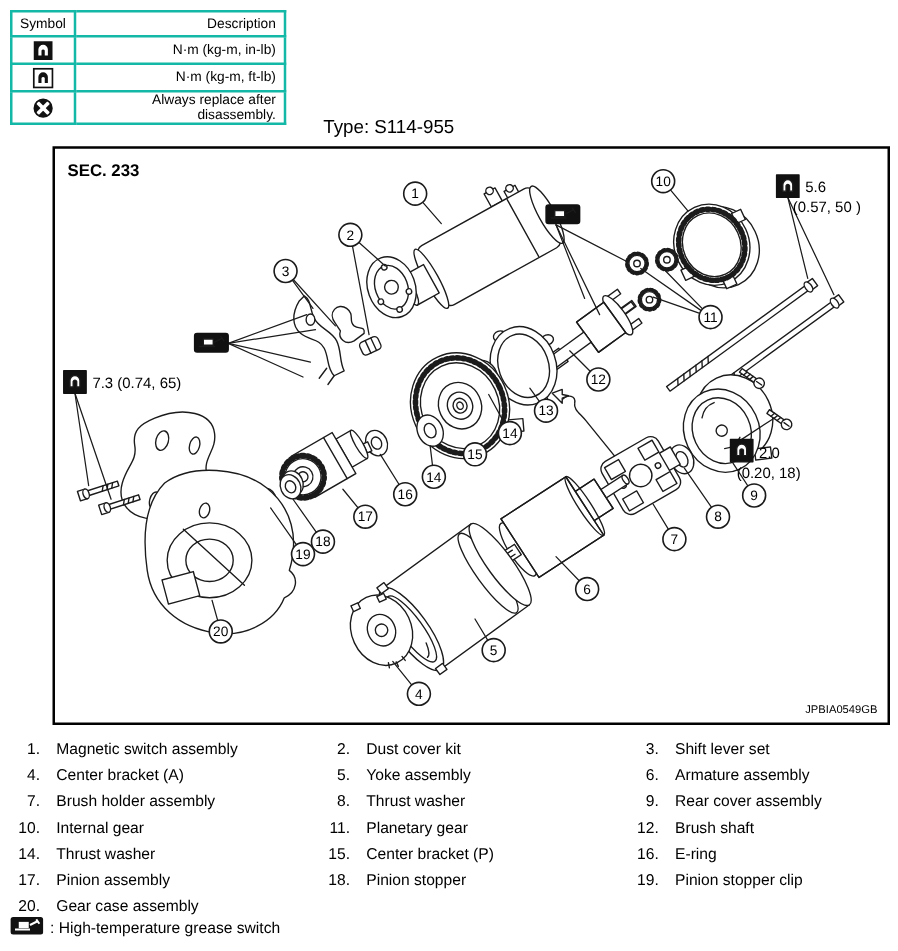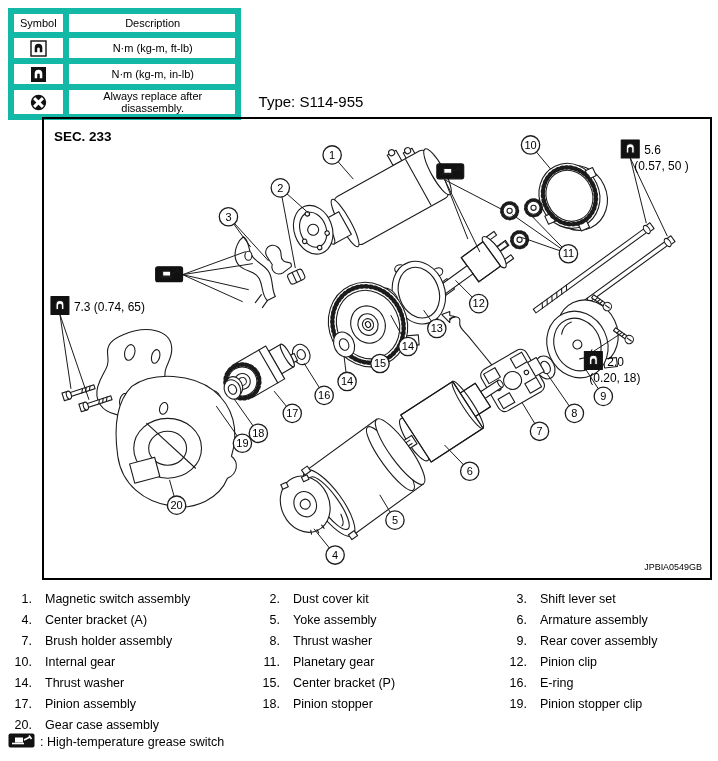--- a/index.html
+++ b/index.html
@@ -1,23 +1,23 @@
 <!DOCTYPE html>
 <html><head>
 <meta charset="utf-8">
 <style>
   html,body{margin:0;padding:0;background:#fff;}
   body{width:718px;height:761px;position:relative;font-family:"Liberation Sans",sans-serif;color:#000;overflow:hidden;}
 
   
   .legend{position:absolute;left:8px;top:8px;border-collapse:collapse;}
-  .legend th,.legend td{border:6px solid #14b8a6;font-size:11px;font-weight:normal;padding:0 6px;height:20px;}
+  .legend th,.legend td{border:2px solid #14b8a6;font-size:11px;font-weight:normal;padding:0 6px;height:20px;}
   .legend th{text-align:center;height:18px;}
   .legend td.sym{width:44px;text-align:center;padding:0;}
-  .legend td.desc,.legend th.desc{width:152px;text-align:center;padding-left:8px;}
+  .legend td.desc,.legend th.desc{width:152px;text-align:right;padding-left:8px;}
   .legend svg{vertical-align:middle;display:inline-block;}
 
   .title{position:absolute;left:0;top:93px;width:622px;text-align:center;font-size:15px;}
 
   
   .diagram-box{position:absolute;left:42px;top:117px;width:666px;height:459px;border:2px solid #000;box-sizing:content-box;}
   .diagram-box svg{position:absolute;left:0;top:0;}
 
   
   #dsvg path,#dsvg rect,#dsvg ellipse,#dsvg circle,#dsvg polygon{fill:#fff;stroke:#1b1b1b;stroke-width:1.1;stroke-linejoin:round;stroke-linecap:round;}
@@ -51,37 +51,37 @@
 <table class="legend">
   <tbody>
       <tr>
     <th>Symbol</th>
     <th class="desc">Description</th>
   </tr>
   <tr>
     <td class="sym">
       <span>
         <svg width="17" height="17" viewBox="0 0 17 17">
+          <rect x="1" y="1" width="15" height="15" fill="#111"></rect>
+          <path d="M4.7,12.3 V7.6 a3.8,3.8 0 0 1 7.6,0 V12.3 h-2.5 V8.4 a1.4,1.4 0 0 0 -2.6,0 V12.3 z" fill="#fff"></path>
+        </svg>
+      </span>
+    </td>
+    <td class="desc">N·m (kg-m, in-lb)</td>
+  </tr>
+  <tr>
+    <td class="sym">
+      <span>
+        <svg width="17" height="17" viewBox="0 0 17 17">
           <rect x="1" y="1" width="15" height="15" fill="#fff" stroke="#111" stroke-width="1.4"></rect>
           <path d="M4.7,12.3 V7.6 a3.8,3.8 0 0 1 7.6,0 V12.3 h-2.5 V8.4 a1.4,1.4 0 0 0 -2.6,0 V12.3 z" fill="#111"></path>
         </svg>
       </span>
     </td>
     <td class="desc">N·m (kg-m, ft-lb)</td>
-  </tr>
-  <tr>
-    <td class="sym">
-      <span>
-        <svg width="17" height="17" viewBox="0 0 17 17">
-          <rect x="1" y="1" width="15" height="15" fill="#111"></rect>
-          <path d="M4.7,12.3 V7.6 a3.8,3.8 0 0 1 7.6,0 V12.3 h-2.5 V8.4 a1.4,1.4 0 0 0 -2.6,0 V12.3 z" fill="#fff"></path>
-        </svg>
-      </span>
-    </td>
-    <td class="desc">N·m (kg-m, in-lb)</td>
   </tr>
   <tr>
     <td class="sym">
       <span>
         <svg width="17" height="17" viewBox="0 0 17 17">
           <circle cx="8.5" cy="8.5" r="7" fill="#111"></circle>
           <line x1="3.6" y1="3.6" x2="13.4" y2="13.4" stroke="#fff" stroke-width="3"></line>
           <line x1="13.4" y1="3.6" x2="3.6" y2="13.4" stroke="#fff" stroke-width="3"></line>
           <circle cx="8.5" cy="8.5" r="7" fill="none" stroke="#111" stroke-width="1.4"></circle>
         </svg>
@@ -611,21 +611,21 @@
     <div class="part-item">
       <span class="part-num">10.</span>
       <span class="part-label">Internal gear</span>
     </div>
     <div class="part-item">
       <span class="part-num">11.</span>
       <span class="part-label">Planetary gear</span>
     </div>
     <div class="part-item">
       <span class="part-num">12.</span>
-      <span class="part-label">Pinion clip</span>
+      <span class="part-label">Brush shaft</span>
     </div>
     <div class="part-item">
       <span class="part-num">14.</span>
       <span class="part-label">Thrust washer</span>
     </div>
     <div class="part-item">
       <span class="part-num">15.</span>
       <span class="part-label">Center bracket (P)</span>
     </div>
     <div class="part-item">

